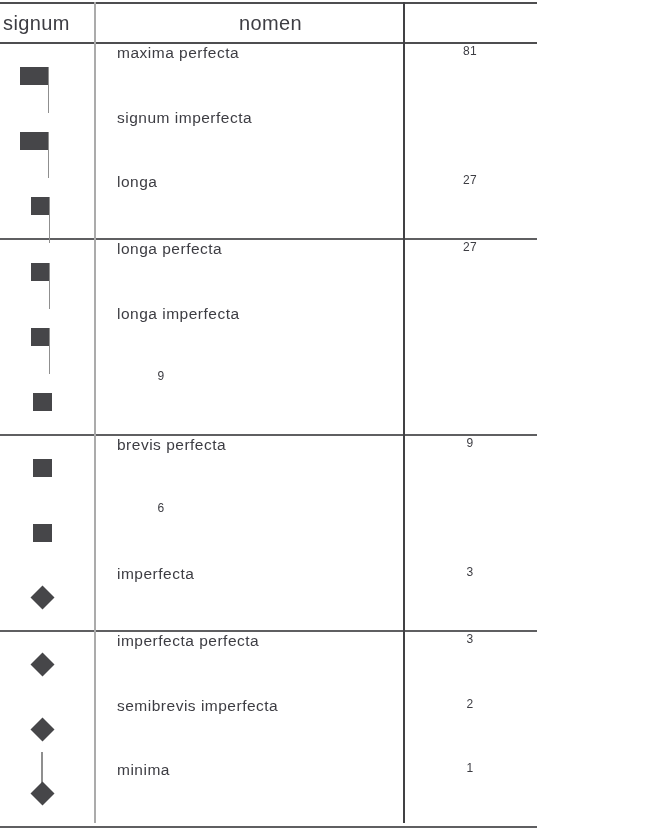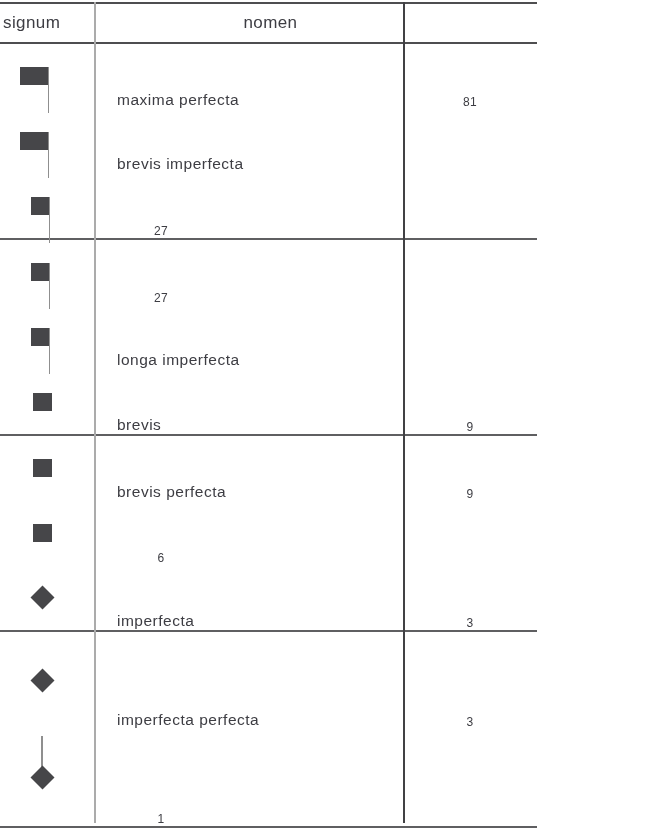--- a/index.html
+++ b/index.html
@@ -21,30 +21,30 @@
   .table{position:absolute;left:0;top:2px;width:537px}
   
   .vline{position:absolute;top:0;height:821px;z-index:3}
   .vline-1{left:94px;width:1.5px;background:var(--rule-light)}
   .vline-2{left:403px;width:2px;background:#414144}
   
   .header-row{
     display:flex;align-items:center;height:42px;
     border-top:2px solid var(--rule-dark);
     border-bottom:2px solid var(--rule-dark);
-    font-size:17px;letter-spacing:.4px;
+    font-size:20px;letter-spacing:.4px;
   }
   .hc{display:flex;align-items:center;justify-content:center;height:100%}
   .hc-signum{width:94px;justify-content:flex-start;padding-left:3px}
   .hc-nomen{width:353px}
   .hc-sig{width:134px}
   
   .section{display:flex;flex-direction:column;height:196px;border-bottom:2px solid var(--rule-mid)}
   .section:last-child{height:191px;border-bottom:2px solid var(--rule-dark)}
-  .row{flex:1;display:flex;align-items:flex-end}
+  .row{flex:1;display:flex;align-items:flex-start}
   .c-signum{width:94px;display:flex;align-items:center;align-self:stretch}
   .c-nomen{width:309px;padding-left:23px;font-size:15.5px;letter-spacing:.5px}
   .c-sig{width:134px;display:flex;justify-content:center;font-size:12px;letter-spacing:.3px}
   
   .note{position:relative;flex:none;background:var(--note)}
   .note-maxima{width:28px;height:18px;margin-left:20px}
   .note-longa{width:18px;height:18px;margin-left:31px}
   .note-brevis{width:19px;height:18px;margin-left:33px}
   .stem{position:absolute;background:var(--stem)}
   .stem-down{right:-1px;top:0;width:1.5px;height:46px}
@@ -72,54 +72,55 @@
         </div>
         <div class="c-nomen">maxima perfecta</div>
         <div class="c-sig">81</div>
       </div>
       <div class="row">
         <div class="c-signum">
           <div class="note note-maxima">
               <i class="stem stem-down"></i>
             </div>
         </div>
-        <div class="c-nomen">brevis imperfecta</div>
+        <div class="c-nomen">signum imperfecta</div>
       </div>
       <div class="row">
         <div class="c-signum">
           <div class="note note-longa">
               <i class="stem stem-down"></i>
             </div>
         </div>
+        <div class="c-nomen">longa</div>
         <div class="c-sig">27</div>
       </div>
     </div>
 
     <div class="section">
       <div class="row">
         <div class="c-signum">
           <div class="note note-longa">
               <i class="stem stem-down"></i>
             </div>
         </div>
+        <div class="c-nomen">longa perfecta</div>
         <div class="c-sig">27</div>
       </div>
       <div class="row">
         <div class="c-signum">
           <div class="note note-longa">
               <i class="stem stem-down"></i>
             </div>
         </div>
         <div class="c-nomen">longa imperfecta</div>
       </div>
       <div class="row">
         <div class="c-signum">
           <div class="note note-brevis"></div>
         </div>
-        <div class="c-nomen">brevis</div>
         <div class="c-sig">9</div>
       </div>
     </div>
 
     <div class="section">
       <div class="row">
         <div class="c-signum">
           <div class="note note-brevis"></div>
         </div>
         <div class="c-nomen">brevis perfecta</div>
@@ -148,24 +149,34 @@
           <div class="dwrap">
               <i class="diamond"></i>
             </div>
         </div>
         <div class="c-nomen">imperfecta perfecta</div>
         <div class="c-sig">3</div>
       </div>
       <div class="row">
         <div class="c-signum">
           <div class="dwrap">
+              <i class="diamond"></i>
+            </div>
+        </div>
+        <div class="c-nomen">semibrevis imperfecta</div>
+        <div class="c-sig">2</div>
+      </div>
+      <div class="row">
+        <div class="c-signum">
+          <div class="dwrap">
               <i class="stem stem-up"></i>
               <i class="diamond"></i>
             </div>
         </div>
+        <div class="c-nomen">minima</div>
         <div class="c-sig">1</div>
       </div>
     </div>
 
     <div class="vline vline-1"></div>
     <div class="vline vline-2"></div>
   </div>
 </div>
 
 </body></html>

